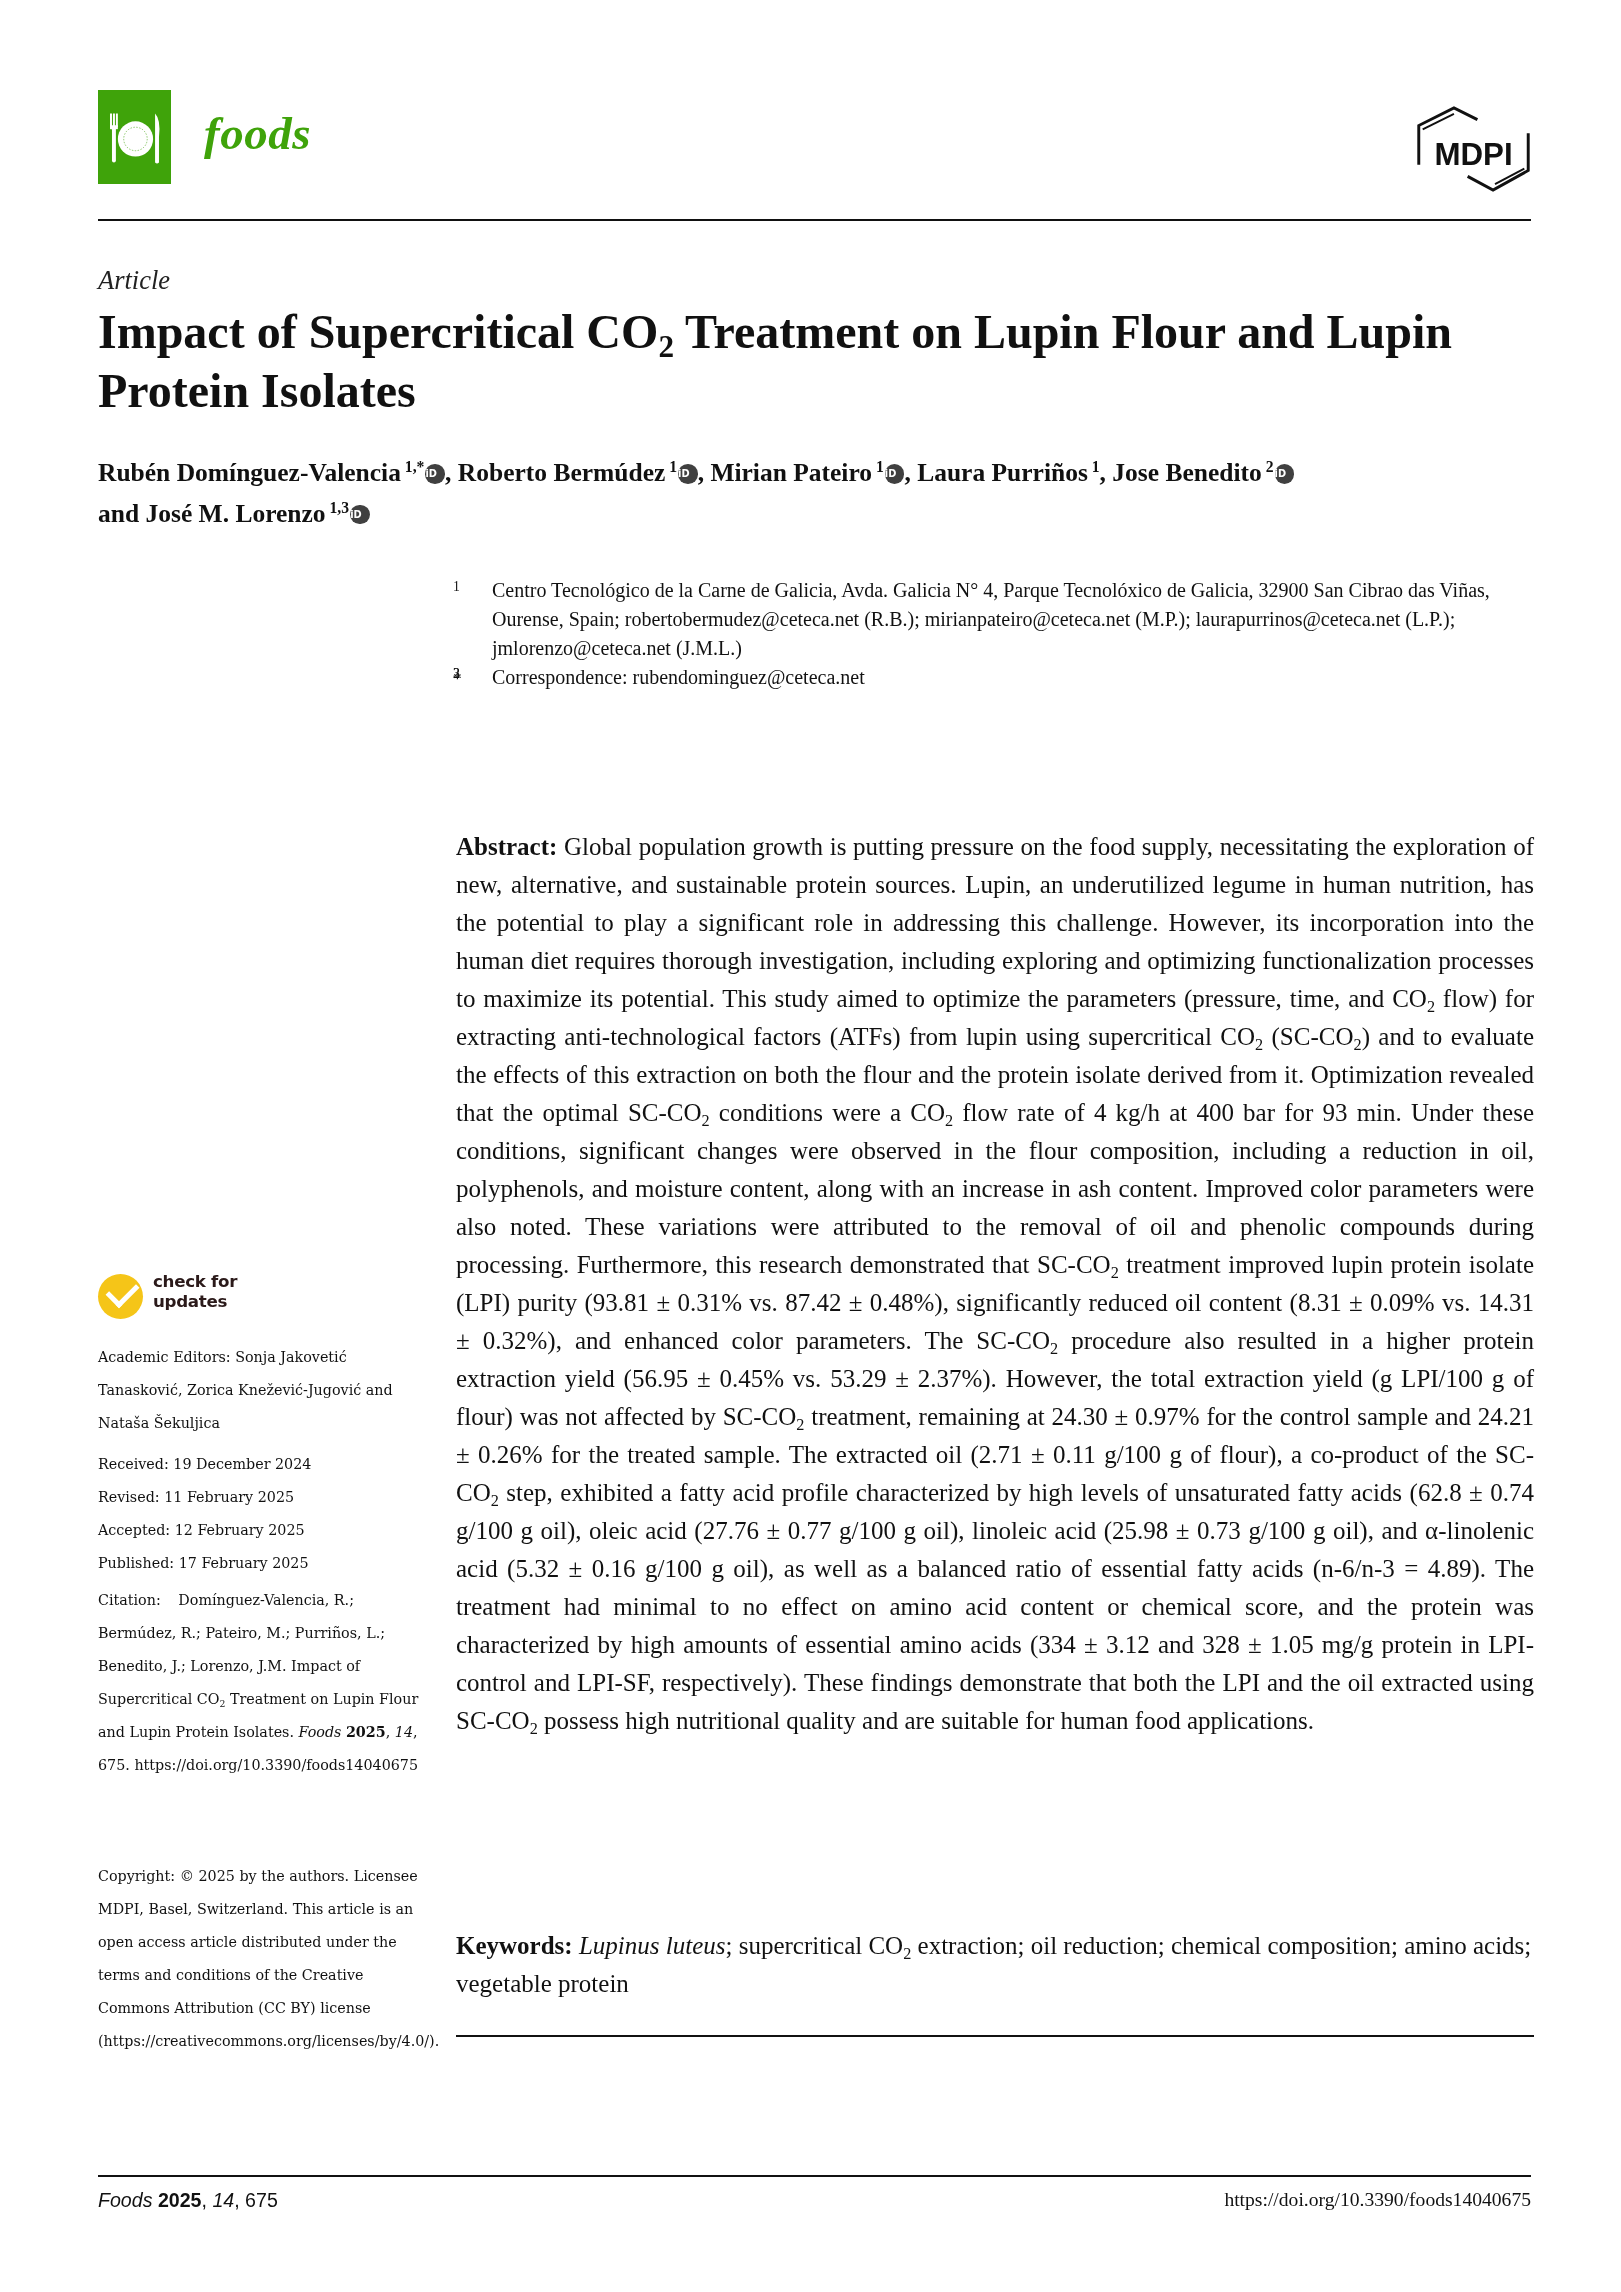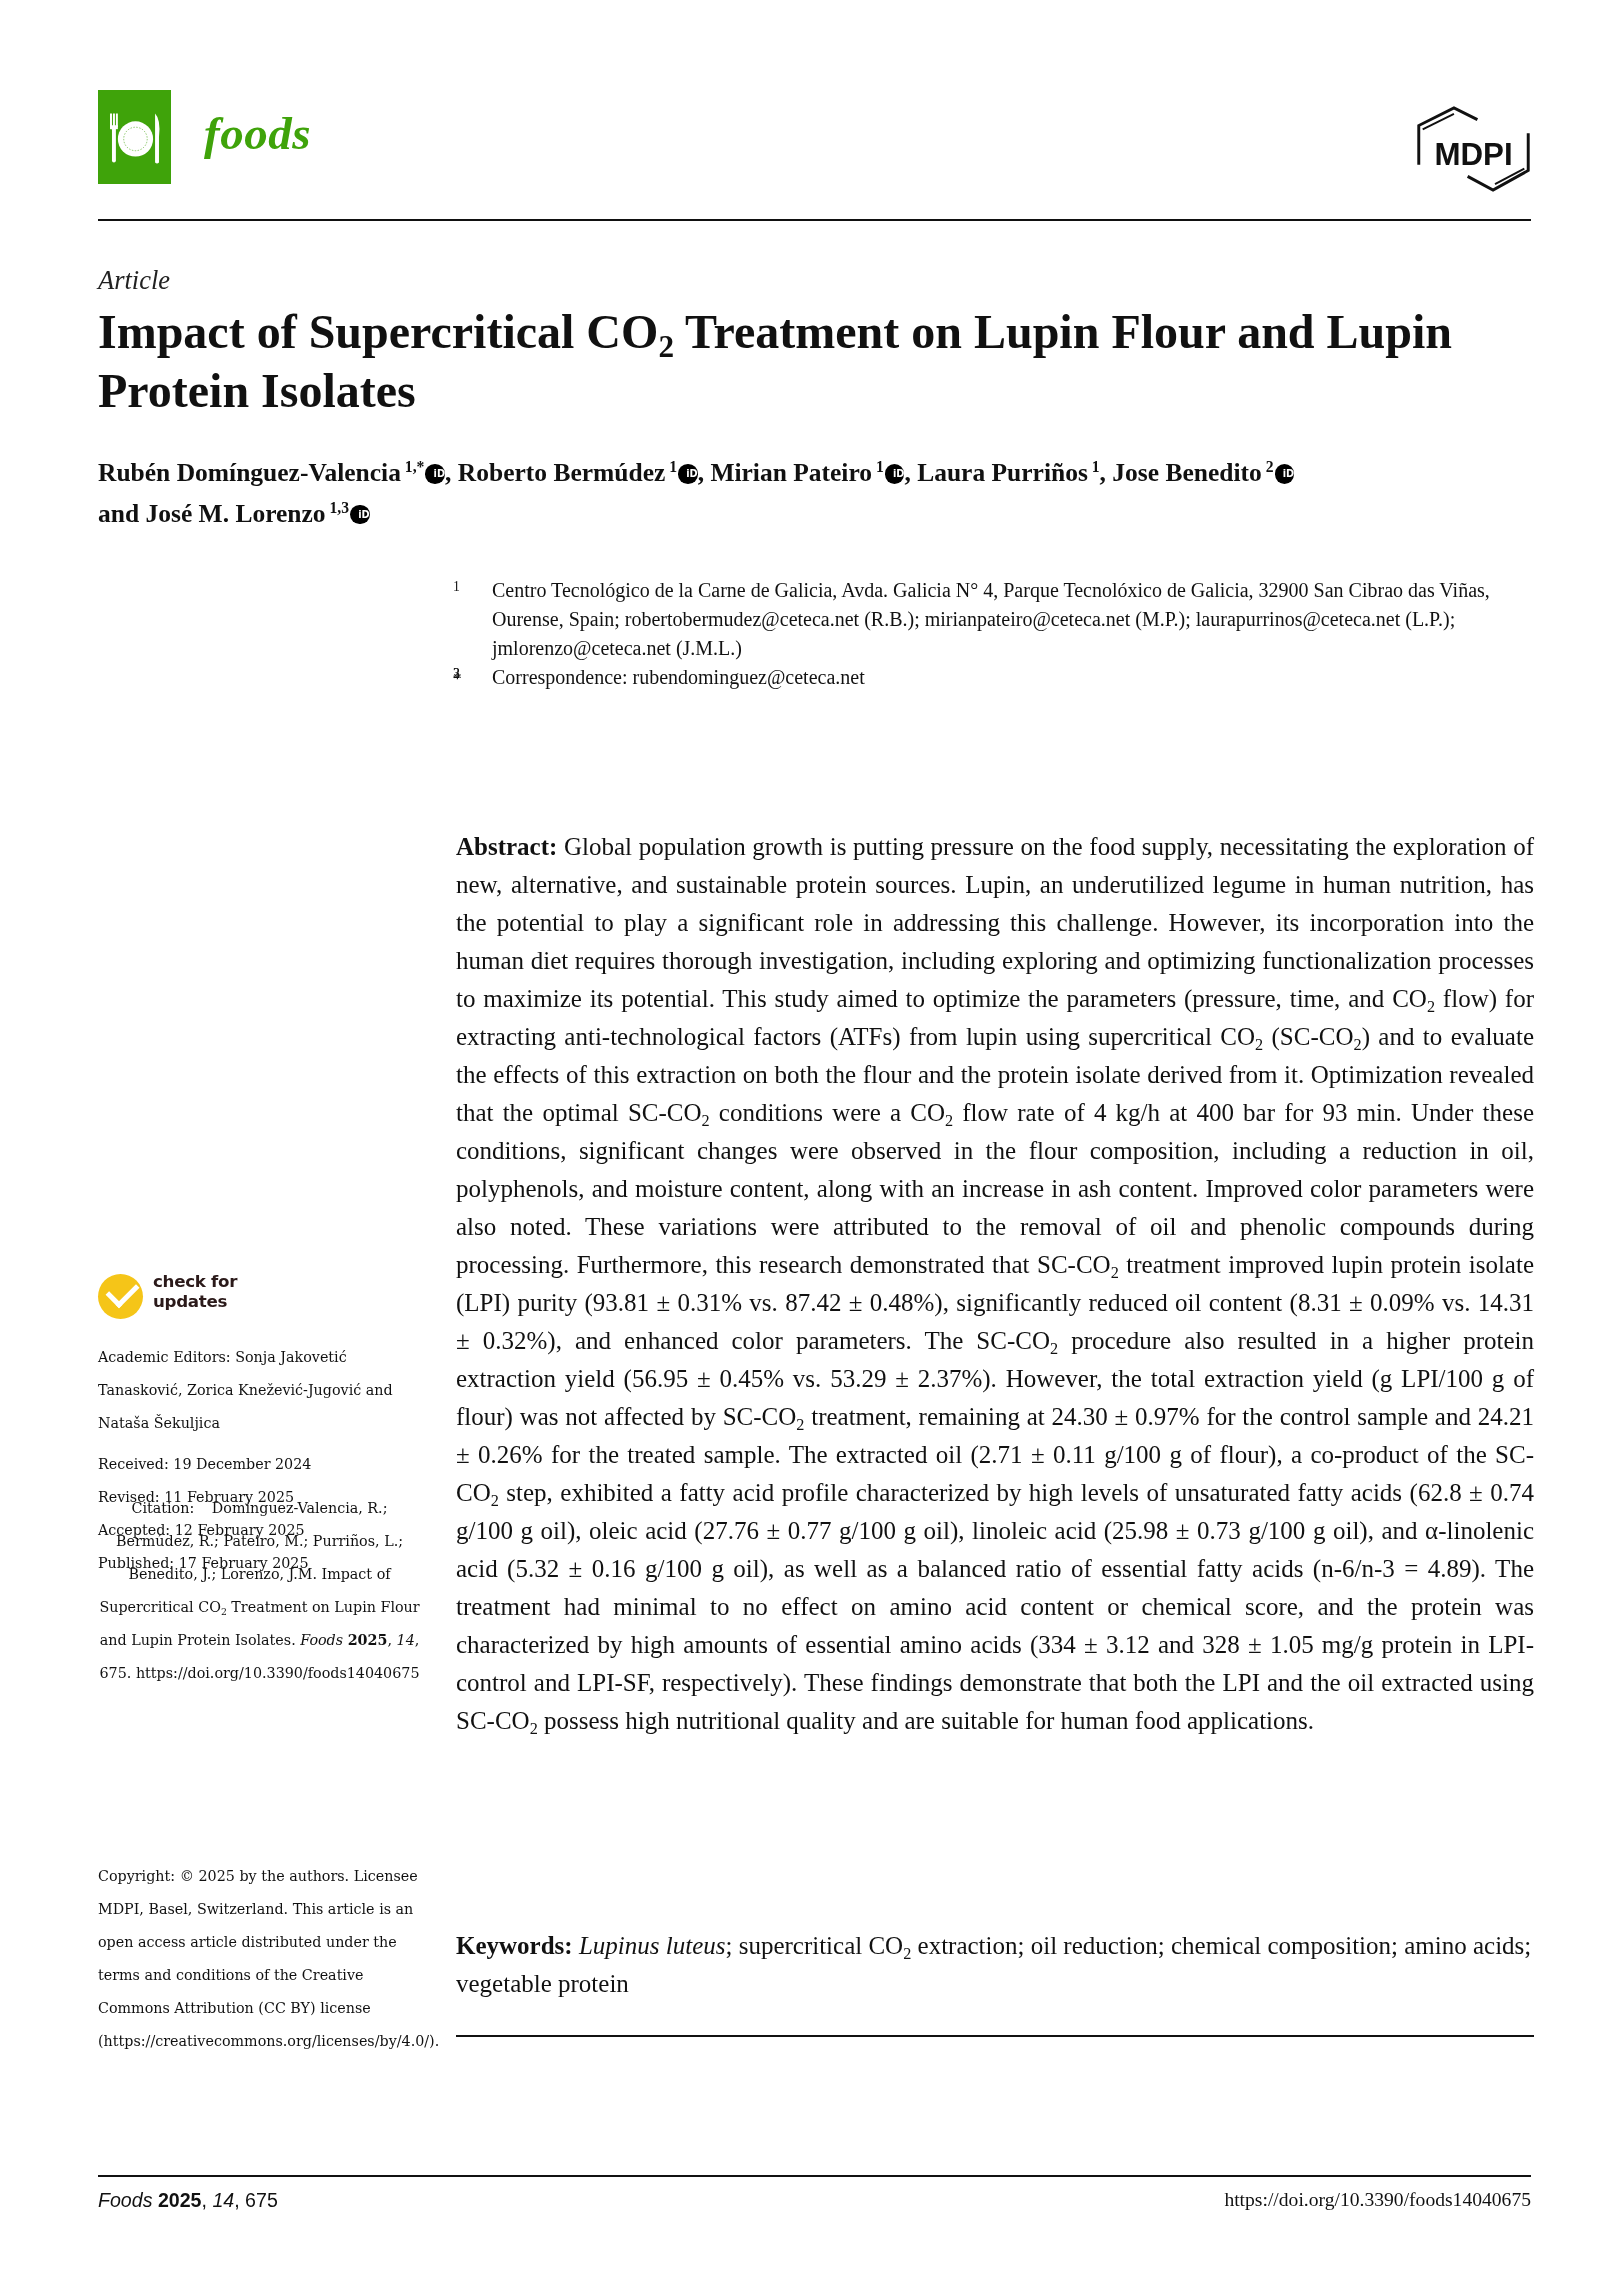--- a/index.html
+++ b/index.html
@@ -13,22 +13,22 @@
                   font-size: 47px; color: #3fa30a; letter-spacing: 0.5px; }
   .mdpi-logo { left: 1409px; top: 106px; width: 129px; height: 86px; }
   .header-rule { left: 98px; top: 219px; width: 1433px; height: 2px; background: #111; }
 
   .article-type { left: 98px; top: 265px; font-family: "Liberation Serif", serif; font-style: italic; font-size: 26.5px; color: #222; }
   .title { left: 98px; top: 302px; width: 1441px; font-family: "Liberation Serif", serif; font-weight: bold;
            font-size: 48px; line-height: 59px; color: #111; }
   .authors { left: 98px; top: 449px; width: 1451px; font-family: "Liberation Serif", serif; font-weight: bold;
              font-size: 25.5px; line-height: 35px; color: #111; }
   .authors sup { font-size: 15.7px; font-weight: bold; vertical-align: 8.8px; margin-left: 3.9px; }
-  .orcid { display: inline-block; width: 19.6px; height: 19.6px; border-radius: 50%; background: #000000; color: #fff;
-           font-family: "DejaVu Sans", sans-serif; font-size: 9.8px; font-weight: bold; line-height: 19.6px; text-align: right;
+  .orcid { display: inline-block; width: 19.6px; height: 19.6px; border-radius: 50%; background: #404040; color: #fff;
+           font-family: "DejaVu Sans", sans-serif; font-size: 9.8px; font-weight: bold; line-height: 19.6px; text-align: left;
            vertical-align: 3.9px; margin-left: 1px; }
 
   
   .affils { left: 453px; top: 576px; width: 1088px; font-family: "Liberation Serif", serif; font-size: 20px; line-height: 29px; color: #111; }
   .affil { position: relative; padding-left: 39px; }
   .affil-mark { position: absolute; left: 0; top: -3.9px; font-size: 13.7px; }
   .affil-mark.star { top: 1px; font-size: 17.6px; }
 
   
   .abstract { left: 456px; top: 828px; width: 1078px; font-family: "Liberation Serif", serif; font-size: 25px;
@@ -142,21 +142,21 @@
 
 <div class="abs side" style="top:1341px;">
   <p>Academic Editors: Sonja Jakovetić Tanasković, Zorica Knežević-Jugović and Nataša Šekuljica</p>
   <div class="gap"></div>
   <p><span>Received:</span> <span>19 December 2024</span></p>
   <p><span>Revised:</span> <span>11 February 2025</span></p>
   <p><span>Accepted:</span> <span>12 February 2025</span></p>
   <p><span>Published:</span> <span>17 February 2025</span></p>
 </div>
 
-<div class="abs side" style="top:1492px;text-align:center;">
+<div class="abs side" style="top:1584px;">
   <p>
     <span style="margin-right:17.6px;">Citation:</span><span>Domínguez-Valencia, R.; Bermúdez, R.; Pateiro, M.; Purriños, L.; Benedito, J.; Lorenzo, J.M. Impact of Supercritical CO</span><sub>2</sub><span> Treatment on Lupin Flour and Lupin Protein Isolates. </span><i>Foods</i>
     <b>2025</b>,
     <i>14</i>,
     <span>675.</span>
     <span style="word-break:break-all;">https://doi.org/10.3390/foods14040675</span>
   </p>
 </div>
 
 <div class="abs side" style="top:1860px;">

